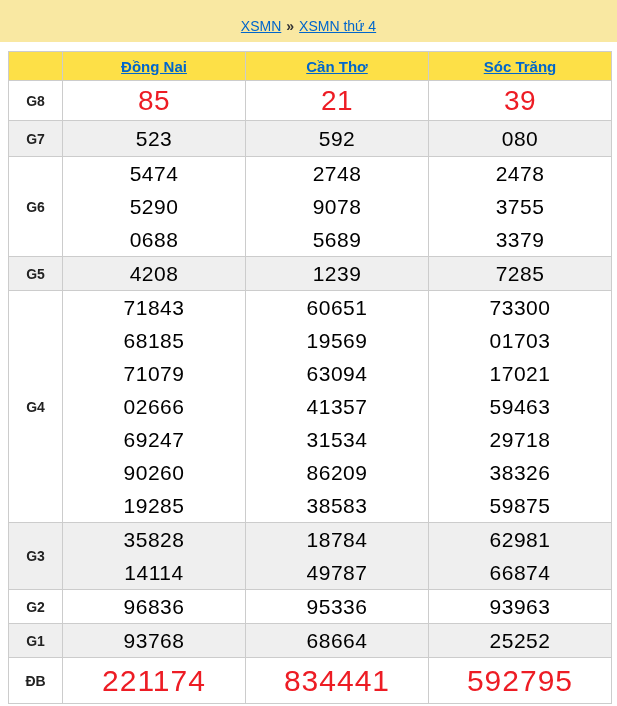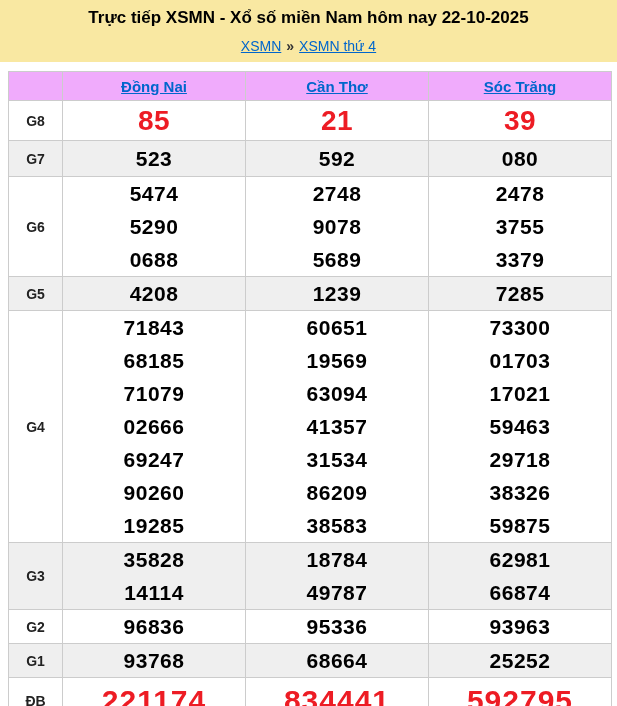--- a/index.html
+++ b/index.html
@@ -12,35 +12,34 @@
   .banner{background:var(--banner);width:617px;padding:8px 0 7px;text-align:center;}
   .page-title{font-size:17px;font-weight:bold;color:#000;line-height:20px;}
   .crumbs{font-size:14px;margin-top:10px;line-height:17px;}
   a.lnk{color:var(--link);text-decoration:underline;cursor:pointer;}
   .crumb-sep{color:#333;margin:0 5px;font-weight:bold;}
   table.results{border-collapse:collapse;table-layout:fixed;width:604px;
     margin:9px 5px 0 8px;}
   table.results th,table.results td{border:1px solid var(--border);
     text-align:center;vertical-align:middle;padding:0;}
   col.c-label{width:54px;}
-  thead th{height:29px;font-size:15px;font-weight:bold;background:#f0abfc;margin-top:21px;}
+  thead th{height:29px;font-size:15px;font-weight:bold;background:#fde047;margin-top:21px;}
   thead a.lnk{font-weight:bold;}
   td.prize-label{font-size:14px;font-weight:bold;color:var(--label);}
   tr.stripe{background:var(--stripe);padding-left:28px;}
-  .num{font-weight:bold;font-size:21px;line-height:33px;color:var(--number);
+  .num{font-weight:normal;font-size:21px;line-height:33px;color:var(--number);
     letter-spacing:0.5px;}
   tr.red-lg .num{font-size:28px;line-height:39px;color:var(--red);}
   tr.g7 .num{line-height:35px;}
   tr.red-xl .num{font-size:30px;line-height:45px;color:var(--red);letter-spacing:1px;}
 </style>
 </head>
 <body>
 
 <div class="banner">
-  <div class="page-title">Trực tiếp XSMN - Xổ số miền Nam hôm nay 22-10-2025</div>
   <div class="crumbs">
     <a class="lnk">XSMN</a><span class="crumb-sep">»</span><a class="lnk">XSMN thứ 4</a>
   </div>
 </div>
 
 <table class="results">
   <colgroup>
     <col class="c-label">
       <col>
       <col>

